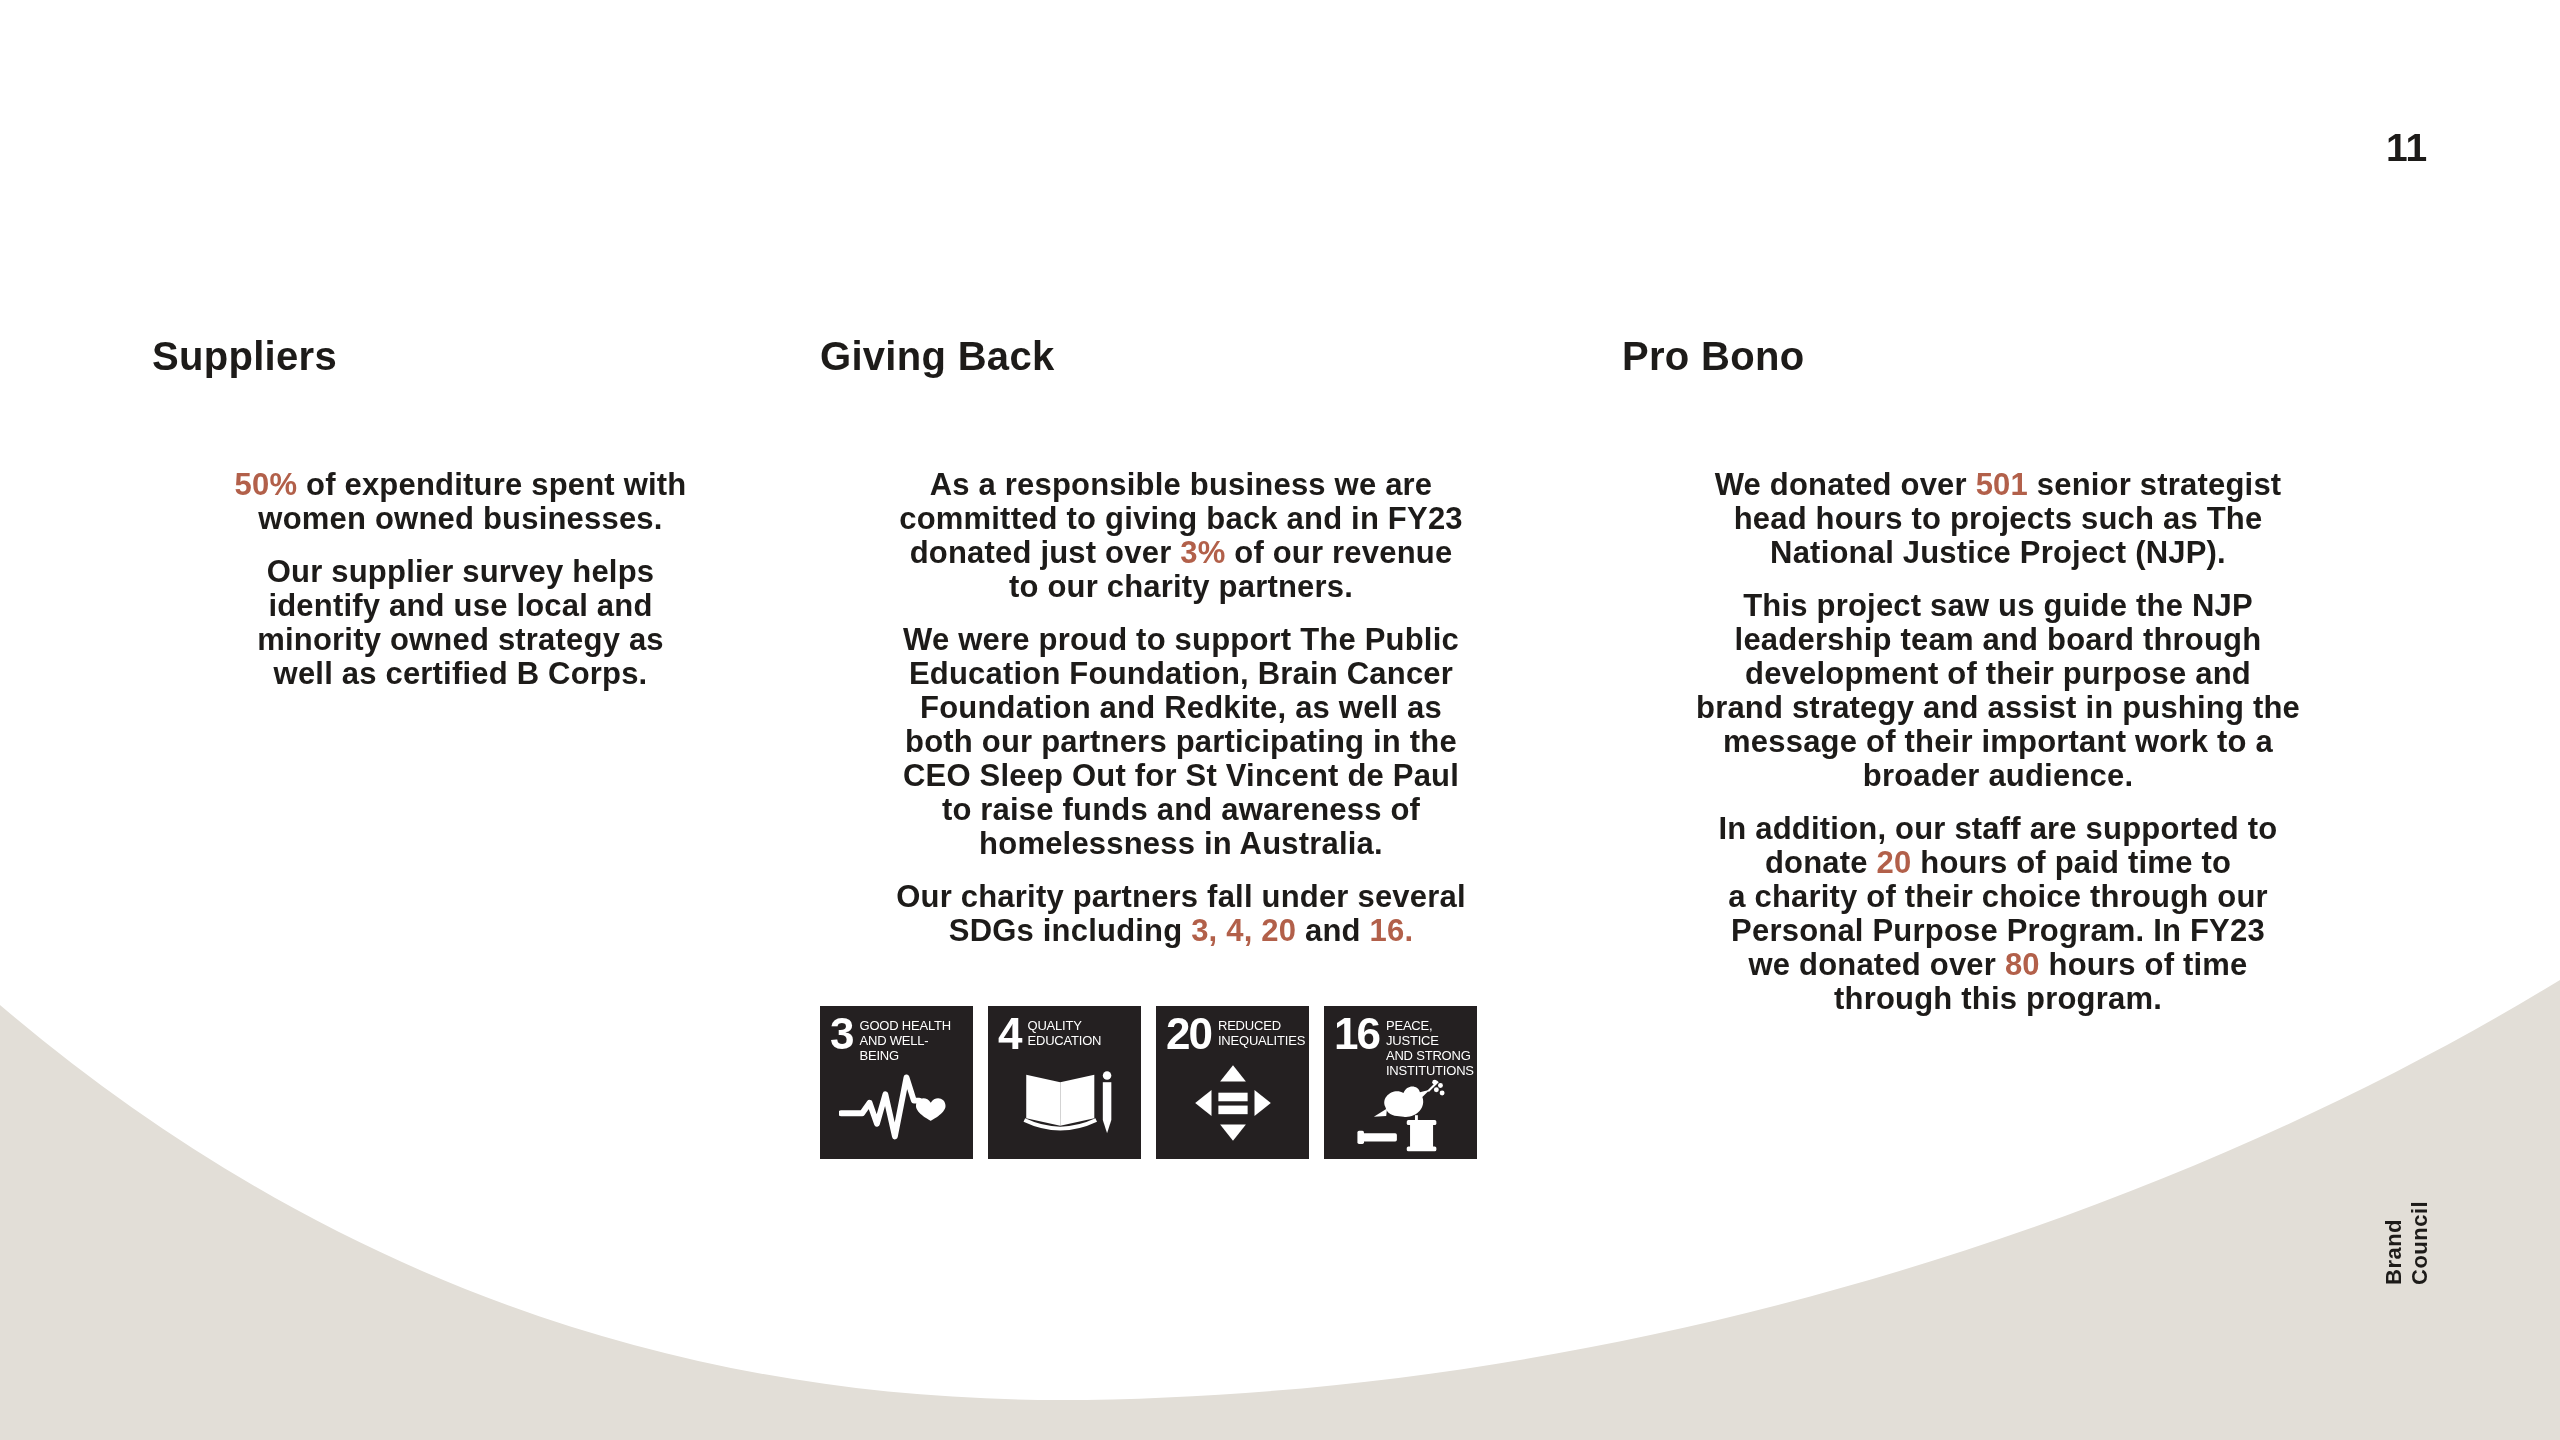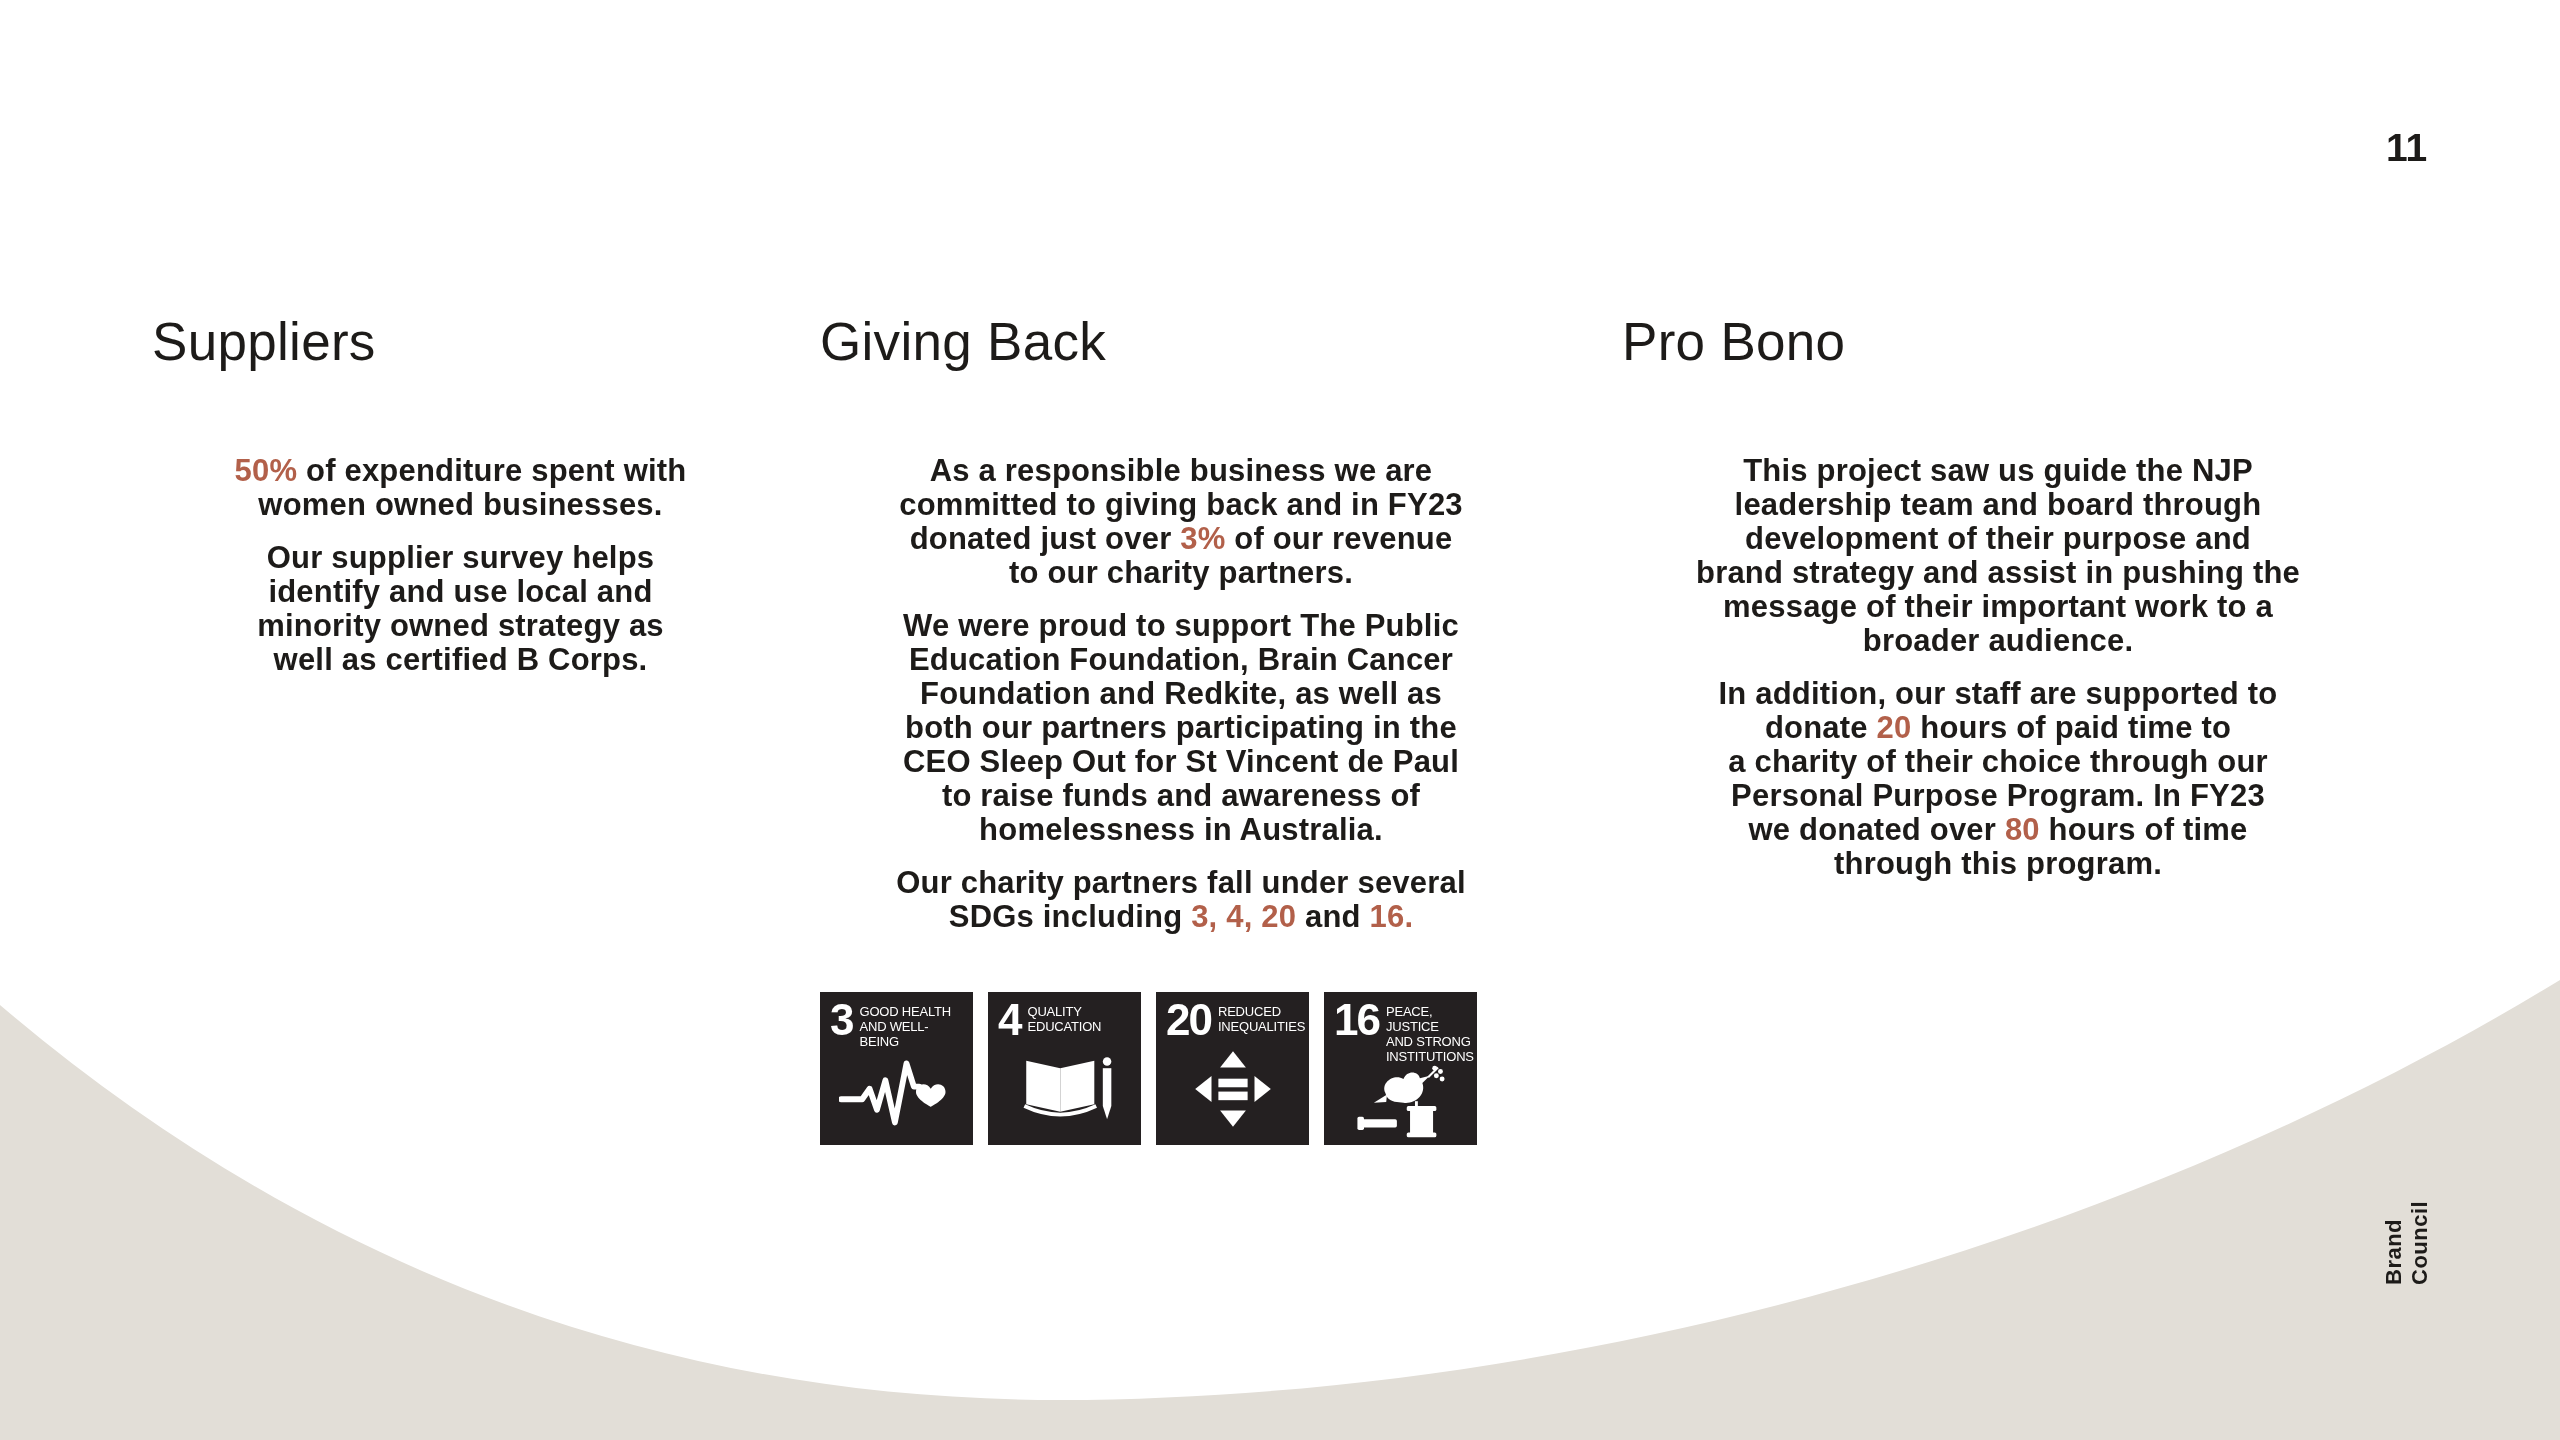--- a/index.html
+++ b/index.html
@@ -26,22 +26,22 @@
   }
   .page-number{
     position:absolute;left:2386px;top:126px;
     font-size:39px;font-weight:700;color:var(--ink);
   }
   .col{position:absolute;top:318px;}
   .col-1{left:152px;width:610px;}
   .col-2{left:820px;width:715px;}
   .col-3{left:1622px;width:745px;}
   .col h2{
-    margin:0 0 88px 0;
-    font-size:53px;line-height:48px;font-weight:400;color:var(--ink);
+    margin:14px 0 88px 0;
+    font-size:40px;line-height:48px;font-weight:700;color:var(--ink);
     letter-spacing:.3px;
   }
   .col p{
     margin:0 0 19px 7px;
     font-size:31px;line-height:34px;font-weight:700;color:var(--ink);
     white-space:pre-line;letter-spacing:.2px;text-align:center;
   }
   .col p .accent{color:var(--accent);}
   .tiles{
     margin-top:58px;
@@ -188,20 +188,23 @@
             <circle cx="105" cy="17" r="3" fill="#ffffff"></circle>
           </svg>
         </div>
       </div>
 
     </div>
   </section>
 
   <section class="col col-3">
     <h2>Pro Bono</h2>
+    <p><span>We donated over </span><span class="accent">501</span><span> senior strategist
+head hours to projects such as The
+National Justice Project (NJP).</span></p>
     <p><span>This project saw us guide the NJP
 leadership team and board through
 development of their purpose and
 brand strategy and assist in pushing the
 message of their important work to a
 broader audience.</span></p>
     <p><span>In addition, our staff are supported to
 donate </span><span class="accent">20</span><span> hours of paid time to
 a charity of their choice through our
 Personal Purpose Program. In FY23

